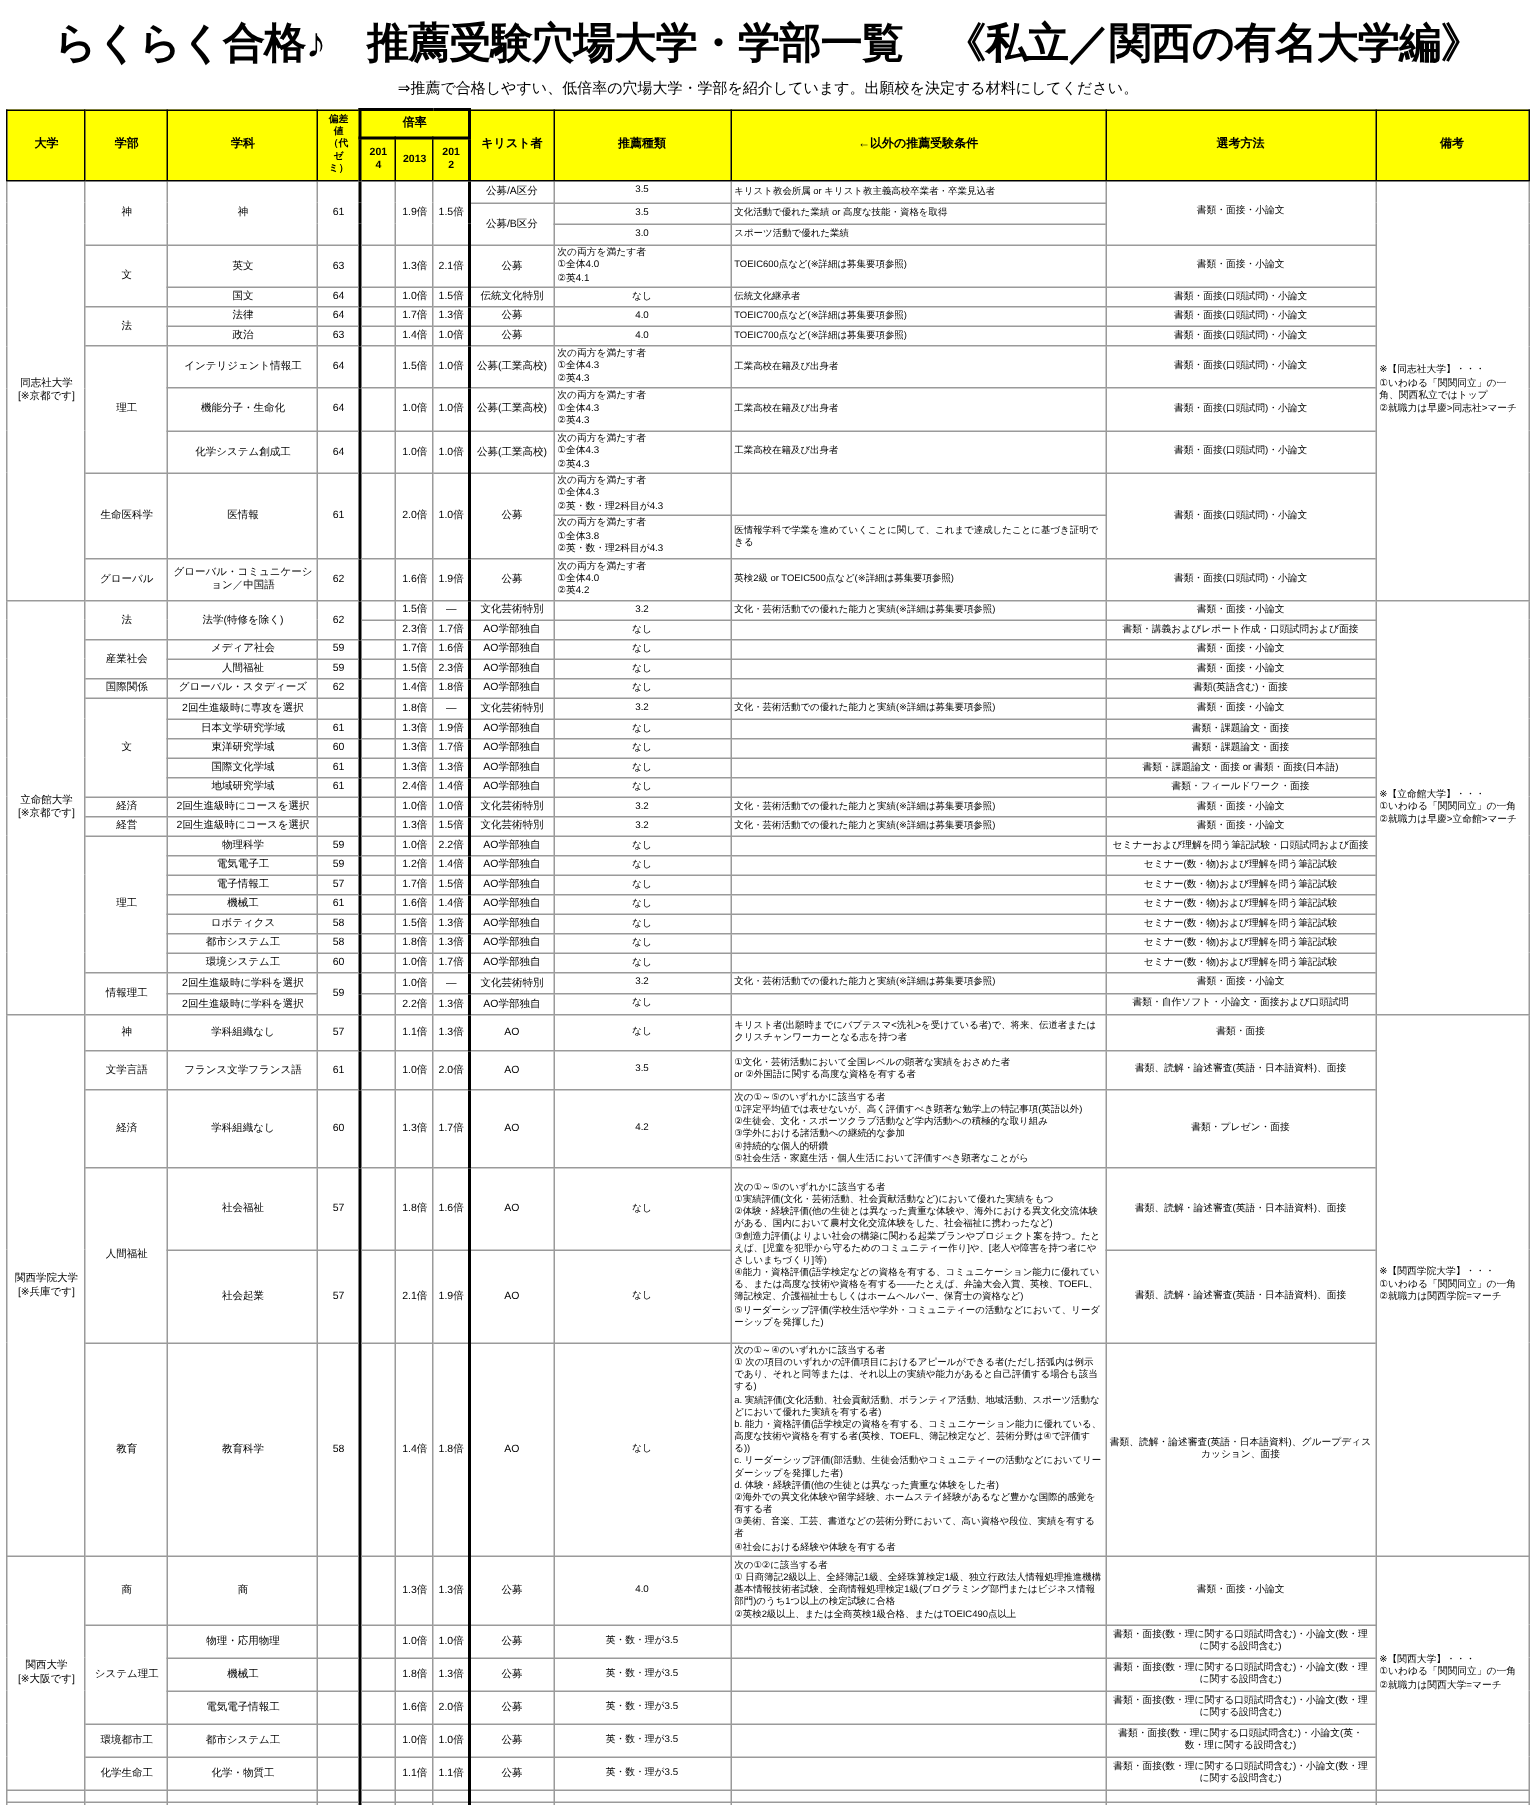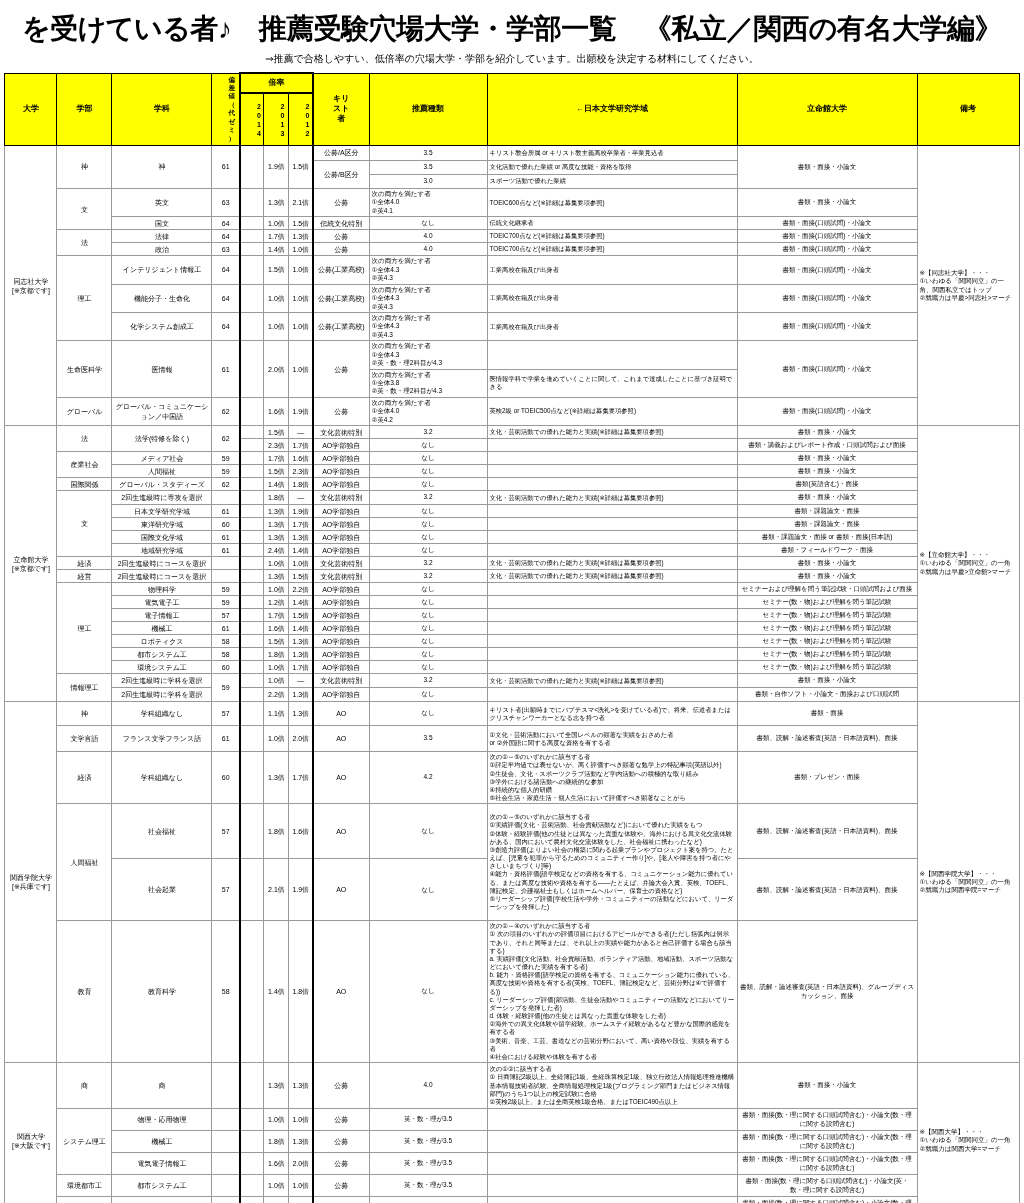--- a/index.html
+++ b/index.html
@@ -7,21 +7,21 @@
   body{width:1024px;}
   .title{font-size:28px;font-weight:900;text-align:center;padding:10px 0 2px;
     white-space:nowrap;letter-spacing:-0.5px;}
   .subtitle{font-size:10px;text-align:center;margin:2px 0 6px;}
   table{border-collapse:collapse;table-layout:fixed;width:1014px;margin:0 auto;
     border:1.5px solid #000;}
   th,td{border:1px solid #9a9a9a;padding:1px 2px;vertical-align:middle;
     text-align:center;font-size:7px;line-height:1.3;white-space:pre-line;
     overflow-wrap:anywhere;word-break:break-all;}
   thead th{background:#ffff00;font-weight:bold;font-size:8px;
-    border:1px solid #000;padding:2px 16px;}
+    border:1px solid #000;padding:2px 4px;}
   thead th.h-hen{font-size:6.5px;}
   thead th.h-rate{border:2px solid #000;}
   thead th.h-2014{border-left:2px solid #000;font-size:7px;}
   thead th.h-2013{font-size:7px;}
   thead th.h-2012{border-right:2px solid #000;font-size:7px;}
   td.c-r2014{border-left:2px solid #000;}
   td.c-r2012{border-right:2px solid #000;}
   tbody tr:last-child td.c-r2014,
   tbody tr:last-child td.c-r2013,
   tbody tr:last-child td.c-r2012{border-bottom:2px solid #000;}
@@ -30,21 +30,21 @@
   td.c-subj{font-size:7px;}
   td.c-criteria{font-size:6.5px;}
   td.c-cond{font-size:6.3px;text-align:left;}
   td.c-method{font-size:6.5px;}
   td.c-remarks{font-size:6.5px;text-align:left;}
   td.left{text-align:left;}
 </style>
 </head>
 <body>
 
-<div class="title">を受けている者♪　推薦受験穴場大学・学部一覧　《私立／関西の有名大学編》</div>
+<div class="title">らくらく合格♪　推薦受験穴場大学・学部一覧　《私立／関西の有名大学編》</div>
 <div class="subtitle">⇒推薦で合格しやすい、低倍率の穴場大学・学部を紹介しています。出願校を決定する材料にしてください。</div>
 
 <table>
   <colgroup>
     <col style="width:52px">
       <col style="width:55px">
       <col style="width:100px">
     <col style="width:28px">
       <col style="width:24px">
       <col style="width:25px">
@@ -58,22 +58,22 @@
   <thead>
     <tr>
       <th rowspan="2">大学</th>
       <th rowspan="2">学部</th>
       <th rowspan="2">学科</th>
       <th rowspan="2" class="h-hen">偏差値
 （代ゼミ）</th>
       <th colspan="3" class="h-rate">倍率</th>
       <th rowspan="2">キリスト者</th>
       <th rowspan="2">推薦種類</th>
-      <th rowspan="2">←日本文学研究学域</th>
-      <th rowspan="2">立命館大学</th>
+      <th rowspan="2">←以外の推薦受験条件</th>
+      <th rowspan="2">選考方法</th>
       <th rowspan="2">備考</th>
     </tr>
     <tr>
       <th class="h-2014">2014</th>
       <th class="h-2013">2013</th>
       <th class="h-2012">2012</th>
     </tr>
   </thead>
   <tbody>
       <tr class="sect" style="height: 15px;">

